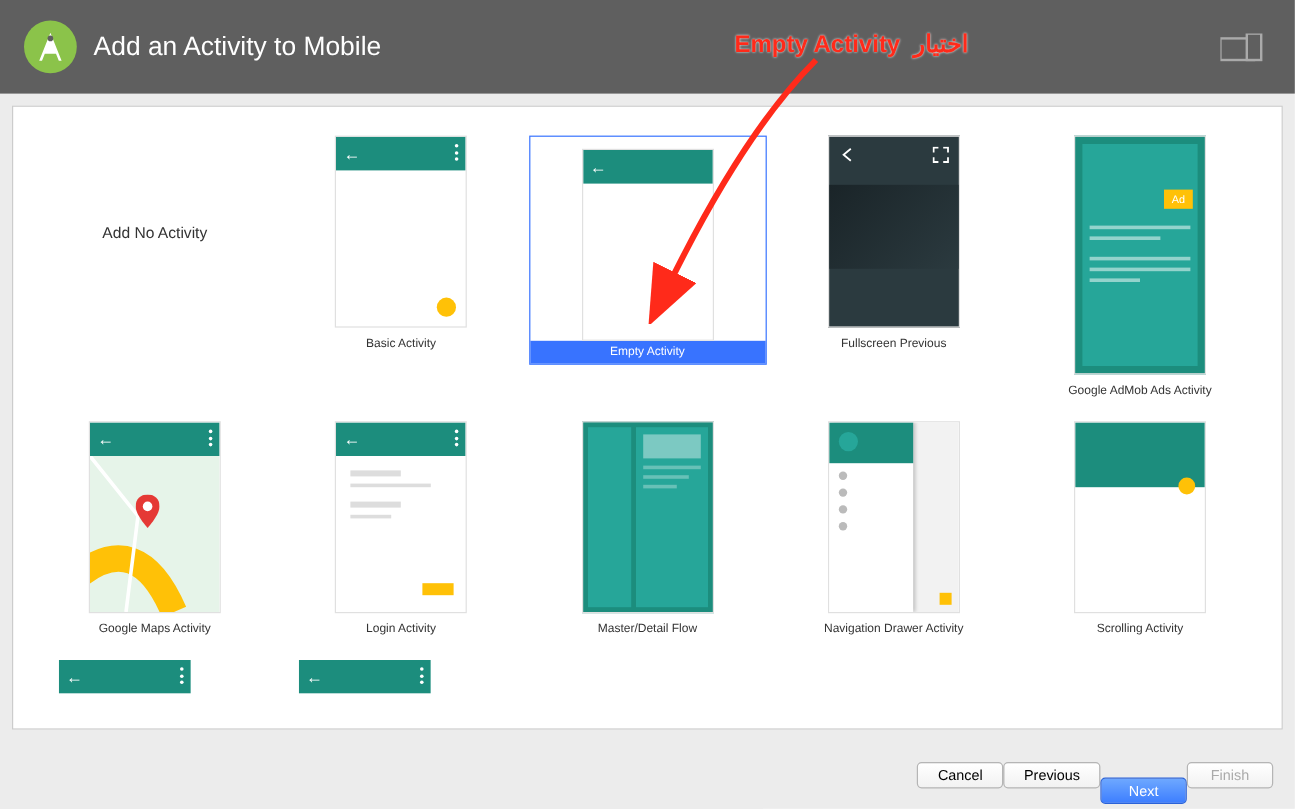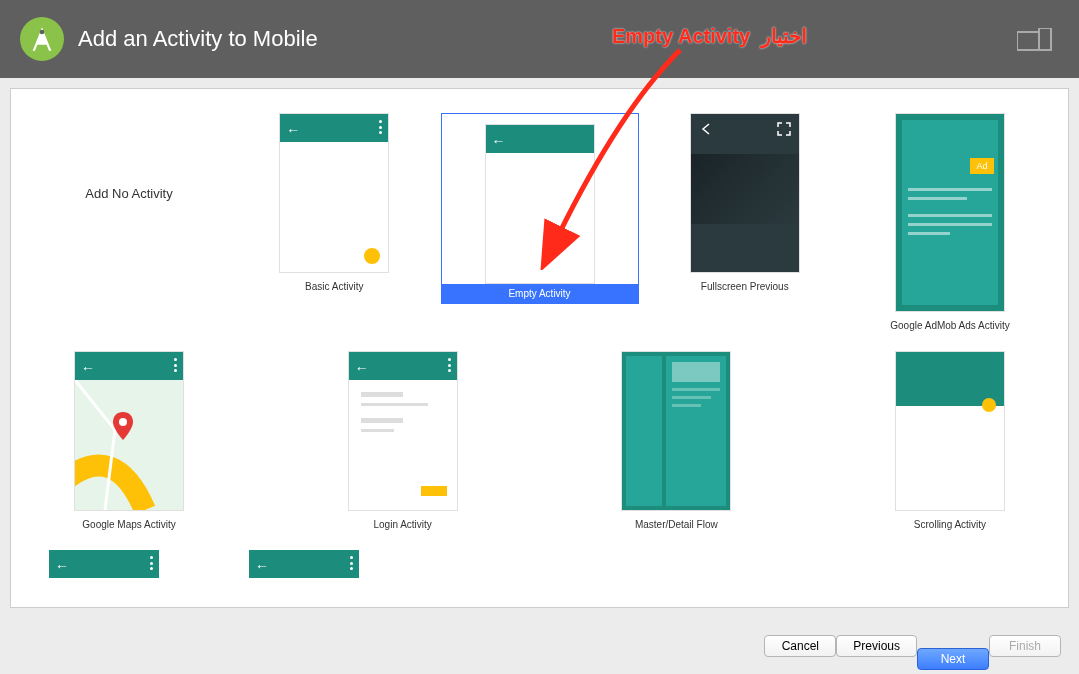--- a/index.html
+++ b/index.html
@@ -374,20 +374,36 @@
             <div class="md-main">
                 <div class="t"></div>
                 <div class="l"></div>
                 <div class="l" style="width:80%"></div>
                 <div class="l" style="width:60%"></div>
               </div>
           </div>
           <div class="caption">Master/Detail Flow</div>
         </div>
 
+        <div class="cell">
+          <div class="thumb nav-thumb">
+            <div style="position:absolute;right:0;top:0;bottom:0;width:40px;background:#f2f2f2;"></div>
+            <div class="nav-panel">
+              <div class="nav-head">
+                  <div class="circle"></div>
+                </div>
+              <div class="nav-dot"></div>
+                <div class="nav-dot"></div>
+                <div class="nav-dot"></div>
+                <div class="nav-dot"></div>
+            </div>
+            <div style="position:absolute;right:6px;bottom:6px;width:10px;height:10px;background:#ffc107;"></div>
+          </div>
+          <div class="caption">Navigation Drawer Activity</div>
+        </div>
 
         <div class="cell">
           <div class="thumb scroll-thumb">
             <div class="bar"></div>
             <div class="fab2"></div>
           </div>
           <div class="caption">Scrolling Activity</div>
         </div>
       </div>
 

